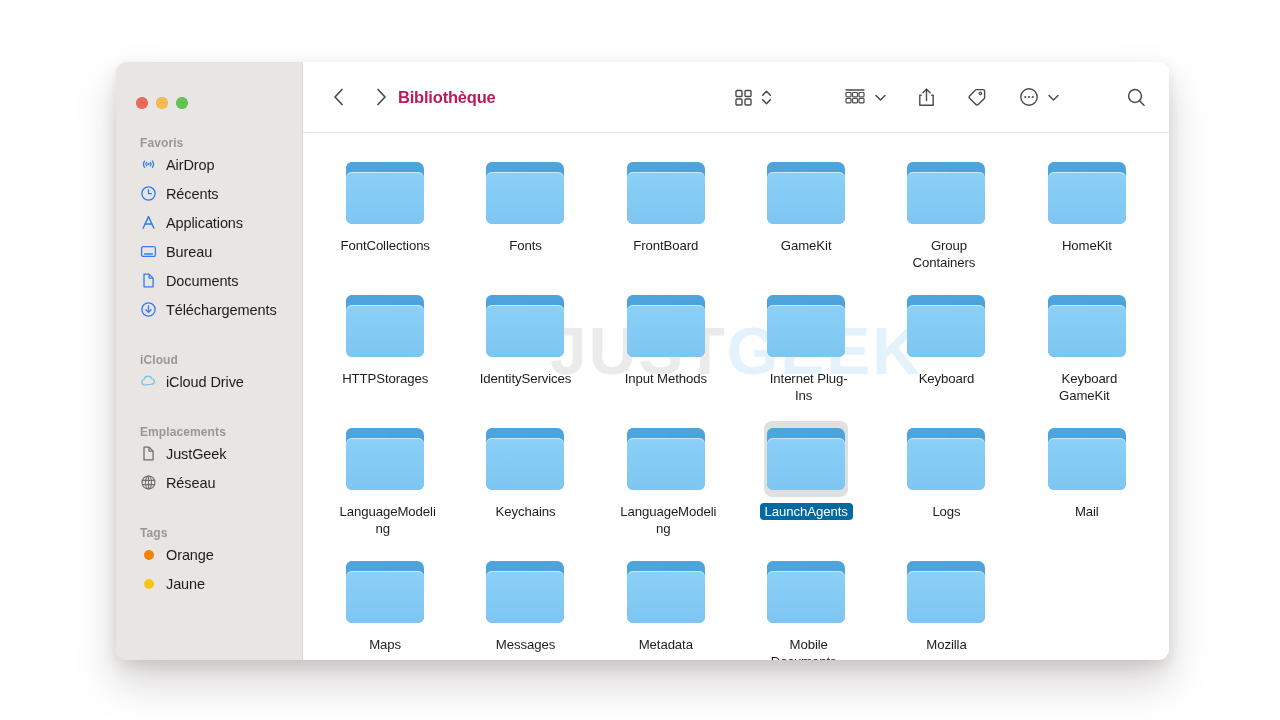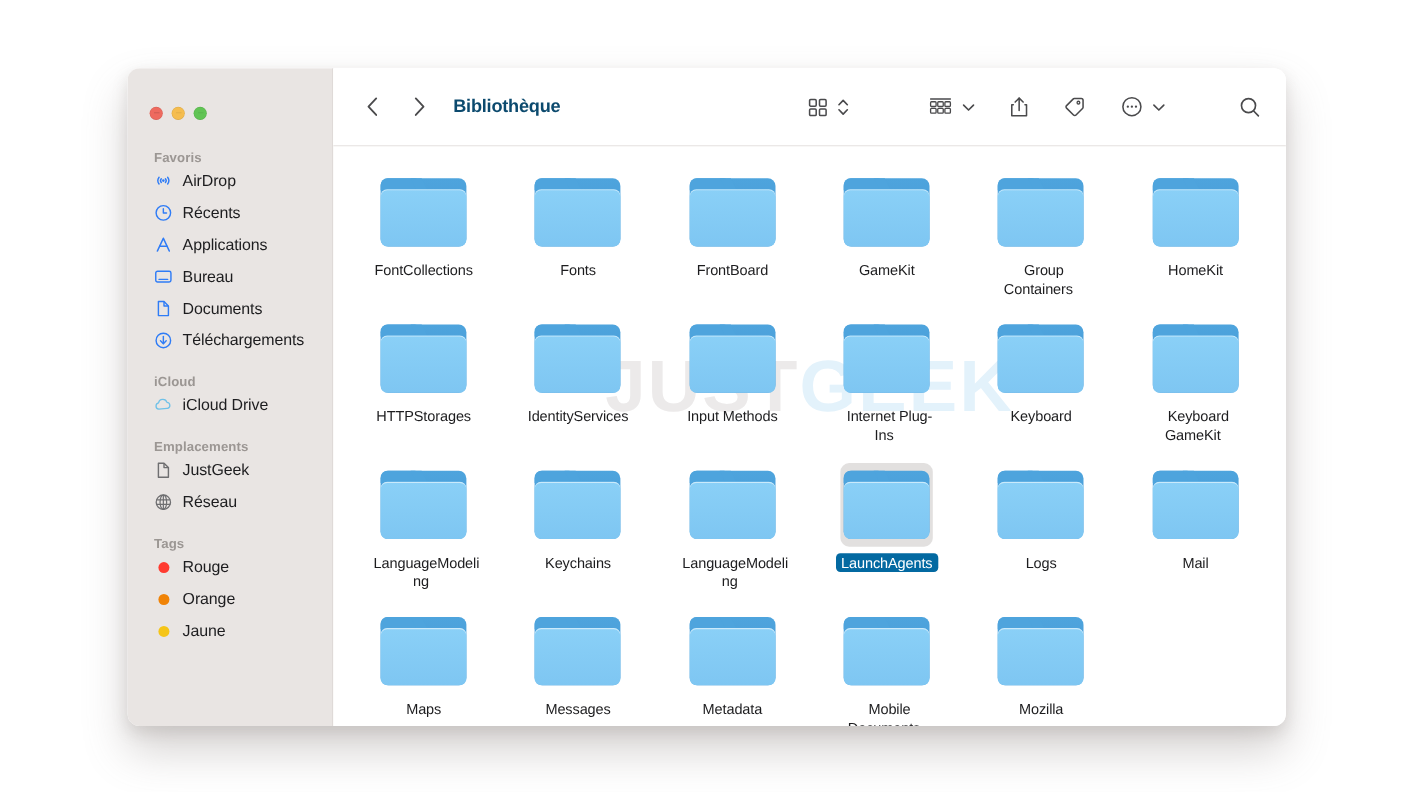--- a/index.html
+++ b/index.html
@@ -64,21 +64,21 @@
   .light.green:before, .light.yellow:before { opacity: 0.55; }
 
   .sb-section {
     font-size: 12px;
     color: #9b9693;
     font-weight: 600;
     padding: 0 0 0 24px;
     letter-spacing: 0.1px;
   }
   .sb-section.first { margin-top: 27px; }
-  .sb-section.gap   { margin-top: 16px; }
+  .sb-section.gap   { margin-top: 29px; }
 
   .sb-item {
     display: flex; align-items: center;
     height: 29px;
     padding-left: 24px;
     gap: 9px;
     box-sizing: border-box;
   }
   .sb-label {
     font-size: 14.5px;
@@ -115,22 +115,22 @@
     background: #ffffff;
   }
   .nav-btn {
     width: 26px; height: 26px;
     display: flex; align-items: center; justify-content: center;
     color: #4b4b4d;
   }
   #title {
     font-size: 16.5px;
     font-weight: bold;
-    color: #0c4a6e;
-    margin-left: 18px;
+    color: #be185d;
+    margin-left: 4px;
     letter-spacing: -0.2px;
     white-space: nowrap;
   }
   .tb-spacer { flex: 1 1 auto; }
   .tb-btn {
     display: flex; align-items: center; gap: 4px;
     color: #4a4a4c;
     padding: 0 4px;
     height: 30px;
   }
@@ -326,26 +326,20 @@
                 <circle cx="8.5" cy="8.5" r="6.5" stroke="#6f6f71" stroke-width="1.2"></circle>
                 <ellipse cx="8.5" cy="8.5" rx="3" ry="6.5" stroke="#6f6f71" stroke-width="1.1"></ellipse>
                 <path d="M2.2 6.4h12.6M2.2 10.6h12.6M8.5 2v13" stroke="#6f6f71" stroke-width="1.1"></path>
               </svg>
             </span>
             <span class="sb-label">Réseau</span>
           </div>
           <div class="sb-section gap">Tags</div>
           <div class="sb-item">
             <span class="sb-icon">
-              <span class="tagdot" style="background: rgb(255, 59, 48);"></span>
-            </span>
-            <span class="sb-label">Rouge</span>
-          </div>
-          <div class="sb-item">
-            <span class="sb-icon">
               <span class="tagdot" style="background: rgb(240, 131, 6);"></span>
             </span>
             <span class="sb-label">Orange</span>
           </div>
           <div class="sb-item">
             <span class="sb-icon">
               <span class="tagdot" style="background: rgb(245, 197, 24);"></span>
             </span>
             <span class="sb-label">Jaune</span>
           </div>

